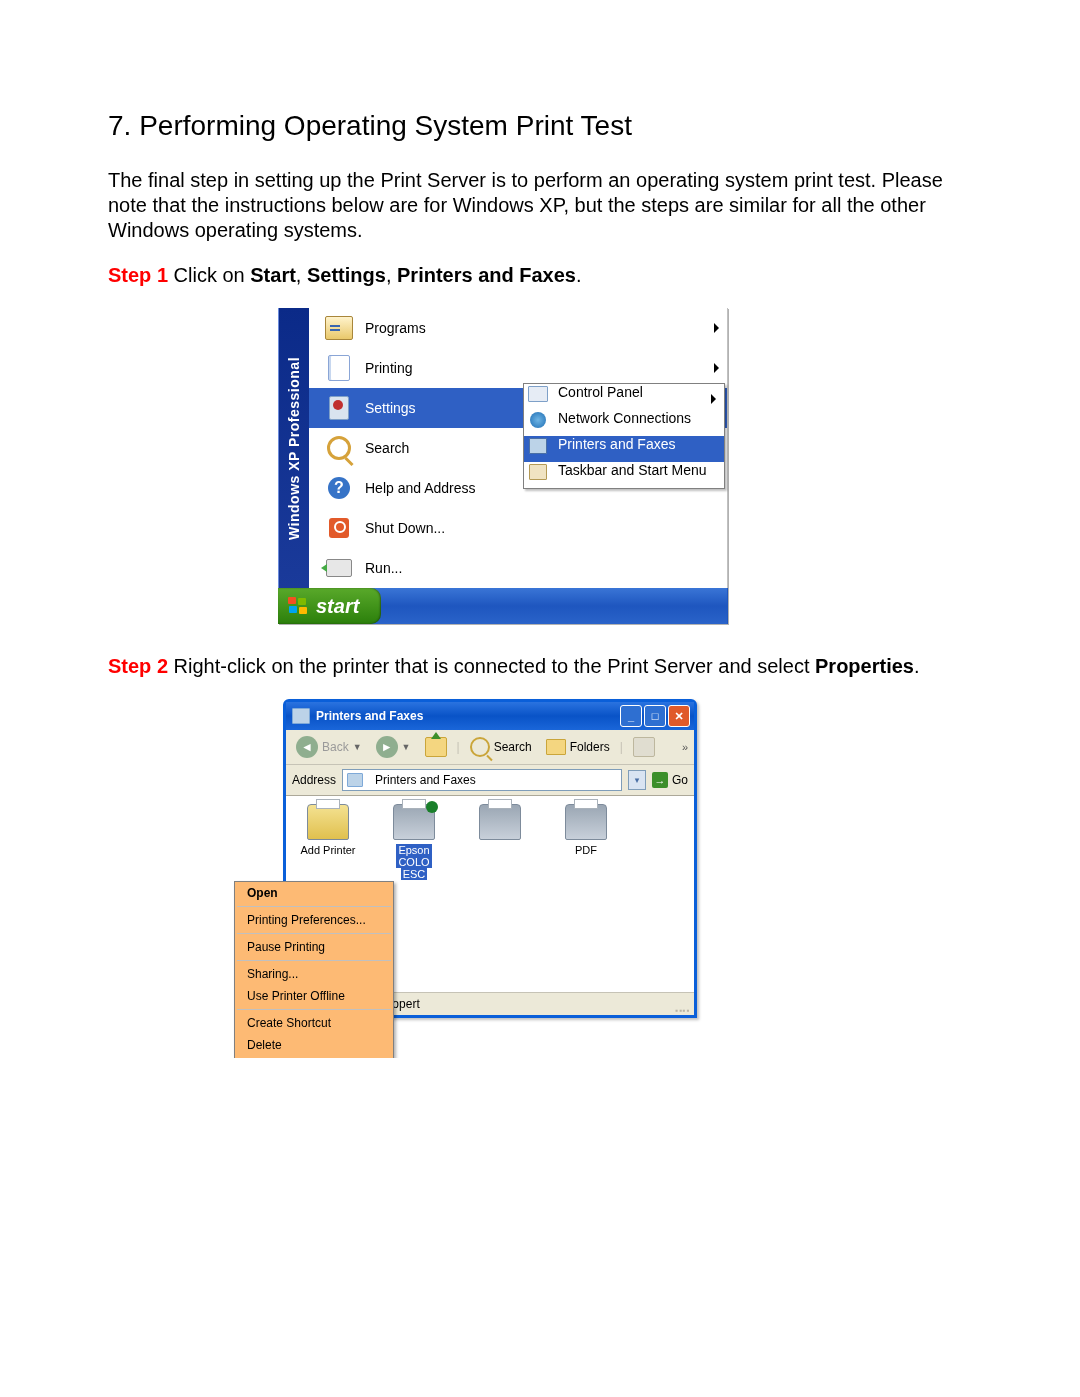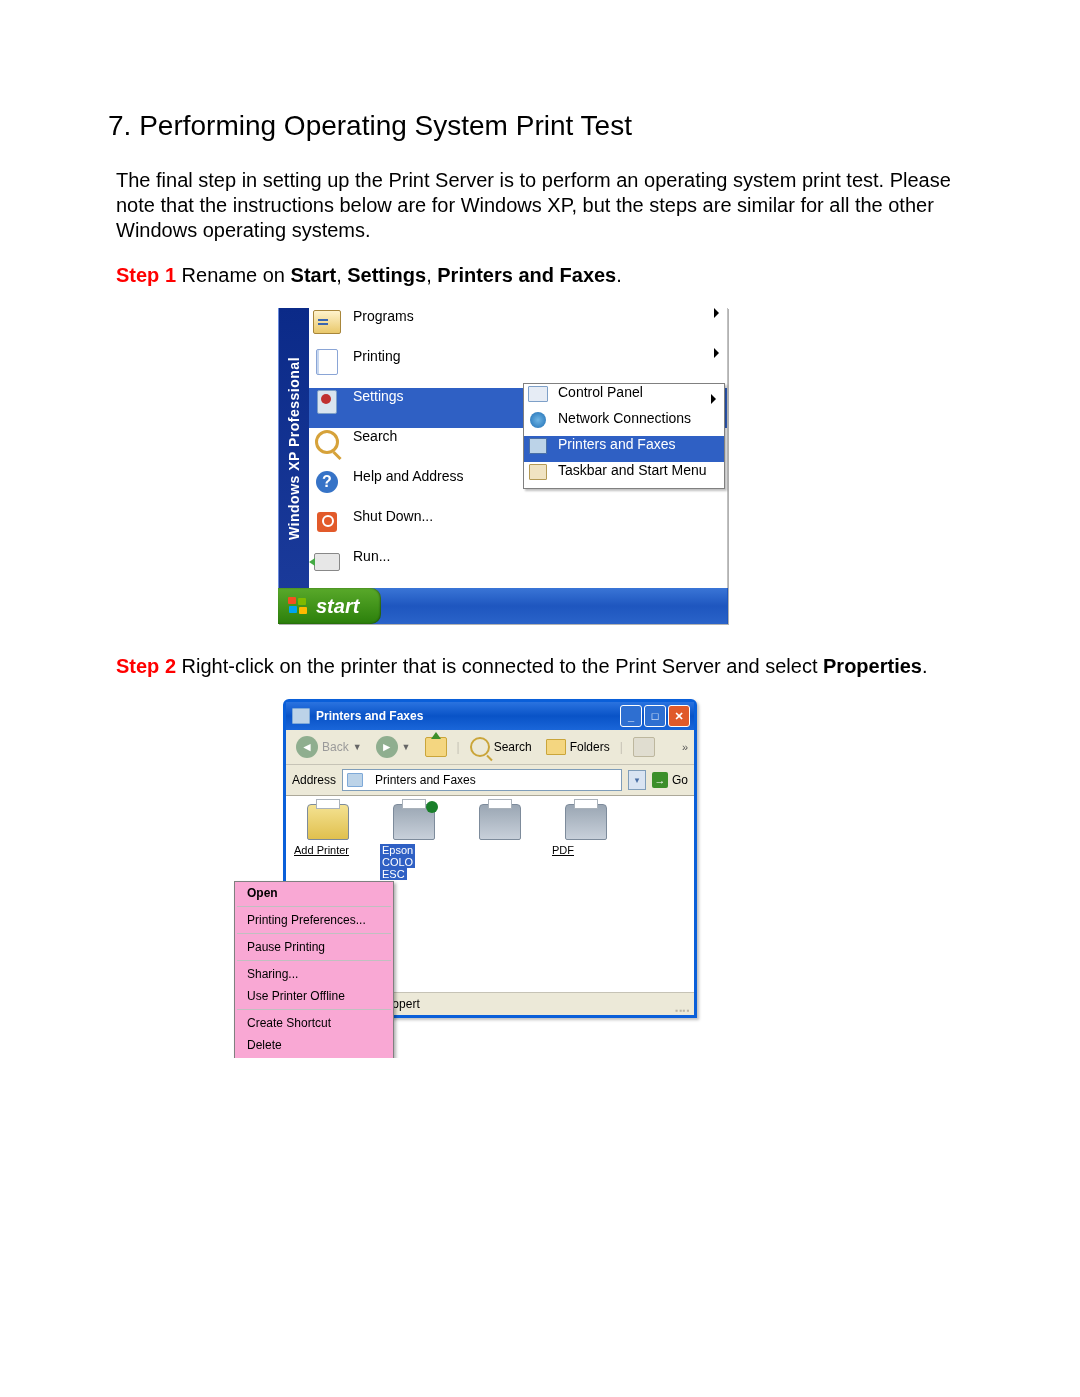--- a/index.html
+++ b/index.html
@@ -14,21 +14,21 @@
     padding: 110px 108px 40px 108px;
   }
   h1.title {
     font-size: 28px;
     font-weight: normal;
     margin: 0 0 26px 0;
   }
   p.body {
     font-size: 20px;
     line-height: 1.25;
-    margin: 0 0 20px 8px;
+    margin: 0 0 20px 0;
   }
   .step-label { color: #ff0000; font-weight: bold; }
   .bold { font-weight: bold; }
   .page-num { text-align: center; font-size: 20px; margin-top: 36px; }
 
   
   .fig1 {
     margin: 8px 0 30px 170px;
     width: 450px;
     position: relative;
@@ -53,23 +53,23 @@
     justify-content: center;
     border-right: 1px solid #6b8bdc;
   }
   .fig1-body {
     flex: 1;
     background: #fff;
     border-right: 1px solid #c0c0c0;
   }
   .menu-item {
     display: flex;
-    align-items: flex-start;
+    align-items: center;
     height: 40px;
-    padding: 0 8px 0 4px;
+    padding: 0 8px 0 16px;
     position: relative;
   }
   .menu-item.highlight { background: #2f60c4; color: #fff; }
   .menu-icon {
     width: 28px; height: 28px; margin-right: 12px;
     display: inline-flex; align-items: center; justify-content: center;
     flex: 0 0 28px;
   }
   .menu-label { flex: 1; }
   .chevron {
@@ -177,54 +177,54 @@
   .ic-folders{width:18px;height:14px;background:#f4d680;border:1px solid #caa53a;border-radius:1px;}
   .ic-views{width:20px;height:18px;background:#e0ddd0;border:1px solid #bdb79e;border-radius:2px;}
   .chev-sm{font-size:9px;color:#666;}
   .overflow{margin-left:auto;font-size:11px;color:#555;}
   .fig2-address{background:#ece9d8;padding:4px 6px;border-bottom:1px solid #aca899;display:flex;align-items:center;gap:6px;}
   .addr-field{flex:1;display:flex;align-items:center;background:#fff;border:1px solid #7f9db9;height:20px;padding:0 4px;gap:6px;}
   .addr-drop{width:16px;height:18px;background:#d9e4f2;border:1px solid #7f9db9;display:flex;align-items:center;justify-content:center;font-size:9px;color:#4a6fa5;}
   .go-btn{display:flex;align-items:center;gap:4px;}
   .go-ic{width:16px;height:16px;background:#3c8f2a;border-radius:2px;display:flex;align-items:center;justify-content:center;color:#fff;font-size:11px;}
   .fig2-content{background:#fff;min-height:180px;padding:8px;display:flex;gap:18px;align-items:flex-start;position:relative;}
-  .printer-item{width:68px;text-align:left;font-size:11px;text-decoration:underline;}
+  .printer-item{width:68px;text-align:center;font-size:11px;}
   .printer-ic{width:40px;height:34px;margin:0 auto 4px;background:linear-gradient(#9aa6b3,#c8d0da);border-radius:4px 4px 2px 2px;position:relative;border:1px solid #7d8b9b;}
   .printer-ic:after{content:"";position:absolute;left:8px;top:-6px;width:22px;height:8px;background:#fff;border:1px solid #aab2ba;}
   .printer-ic.wizard{background:linear-gradient(#f4e292,#e0c04e);}
   .printer-ic.check:before{content:"";position:absolute;right:-4px;top:-4px;width:12px;height:12px;background:#1a7f2a;border-radius:50%;}
   .sel-label{display:inline-block;background:#2f60c4;color:#fff;padding:0 2px;}
   .fig2-status{background:#ece9d8;border-top:1px solid #c6c3b6;padding:3px 6px;display:flex;align-items:center;gap:5px;}
   .status-ic{width:14px;height:12px;background:#bcd3e8;border:1px solid #7ea9d8;border-radius:1px;}
   .grip{margin-left:auto;color:#b8b4a4;font-size:14px;letter-spacing:-3px;}
   .ctx-menu{
     position:absolute;
     left:126px; top:182px;
     width:158px;
-    background:#f9a8d4;
+    background:#fdba74;
     border:1px solid #808080;
     box-shadow:2px 2px 3px rgba(0,0,0,.3);
     z-index:5;
     font-size:12px;
   }
   .ctx-item{padding:4px 12px;}
   .ctx-item.bold{font-weight:bold;}
   .ctx-item.highlight{background:#2f60c4;color:#fff;}
   .ctx-sep{height:1px;background:#c0c0c0;margin:2px 2px;}
 </style>
 </head>
 <body>
 
 <div class="page">
   <h1 class="title">7. Performing Operating System Print Test</h1>
 
   <p class="body">The final step in setting up the Print Server is to perform an operating system print test. Please note that the instructions below are for Windows XP, but the steps are similar for all the other Windows operating systems.</p>
 
   <p class="body">
-    <span class="step-label">Step 1</span><span> Rename on </span><span class="bold">Start</span><span>, </span><span class="bold">Settings</span><span>, </span><span class="bold">Printers and Faxes</span><span>.</span>
+    <span class="step-label">Step 1</span><span> Click on </span><span class="bold">Start</span><span>, </span><span class="bold">Settings</span><span>, </span><span class="bold">Printers and Faxes</span><span>.</span>
   </p>
 
   <div class="fig1">
     <div class="fig1-row">
       <div class="fig1-sidebar">Windows XP  Professional</div>
       <div class="fig1-body">
         <div class="menu-item">
           <span class="menu-icon">
               <span class="ic-programs"></span>
             </span>

